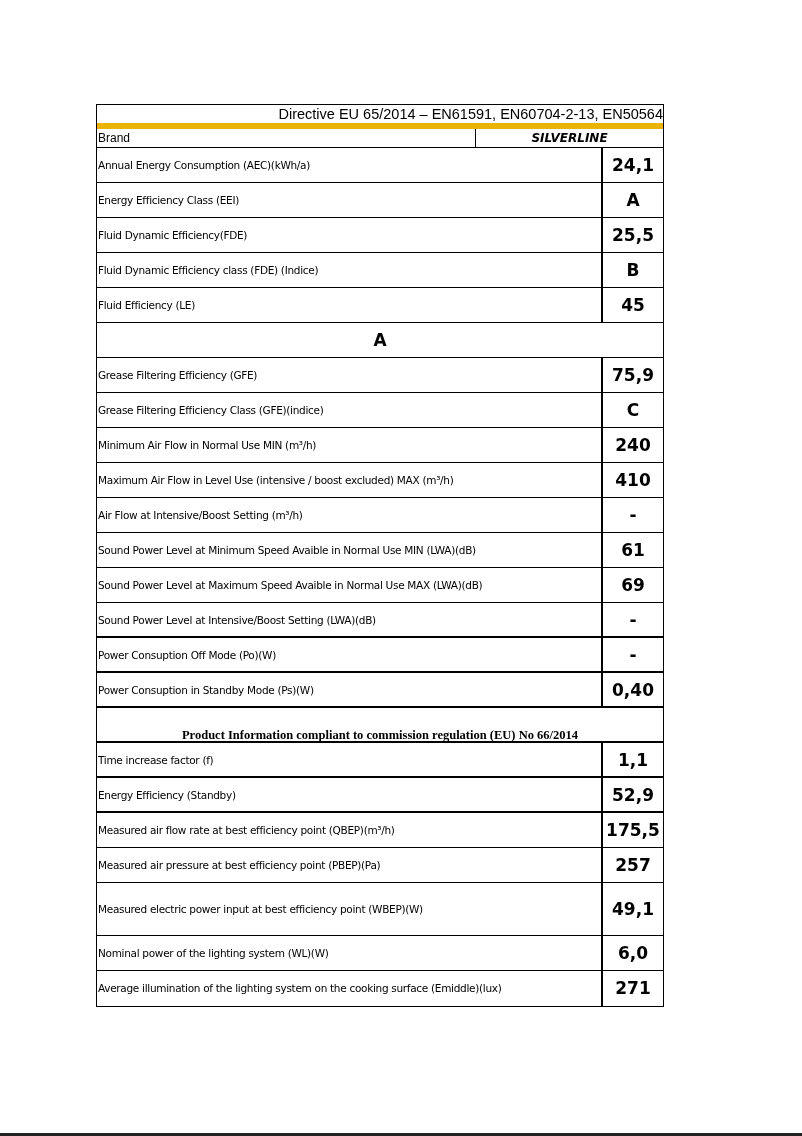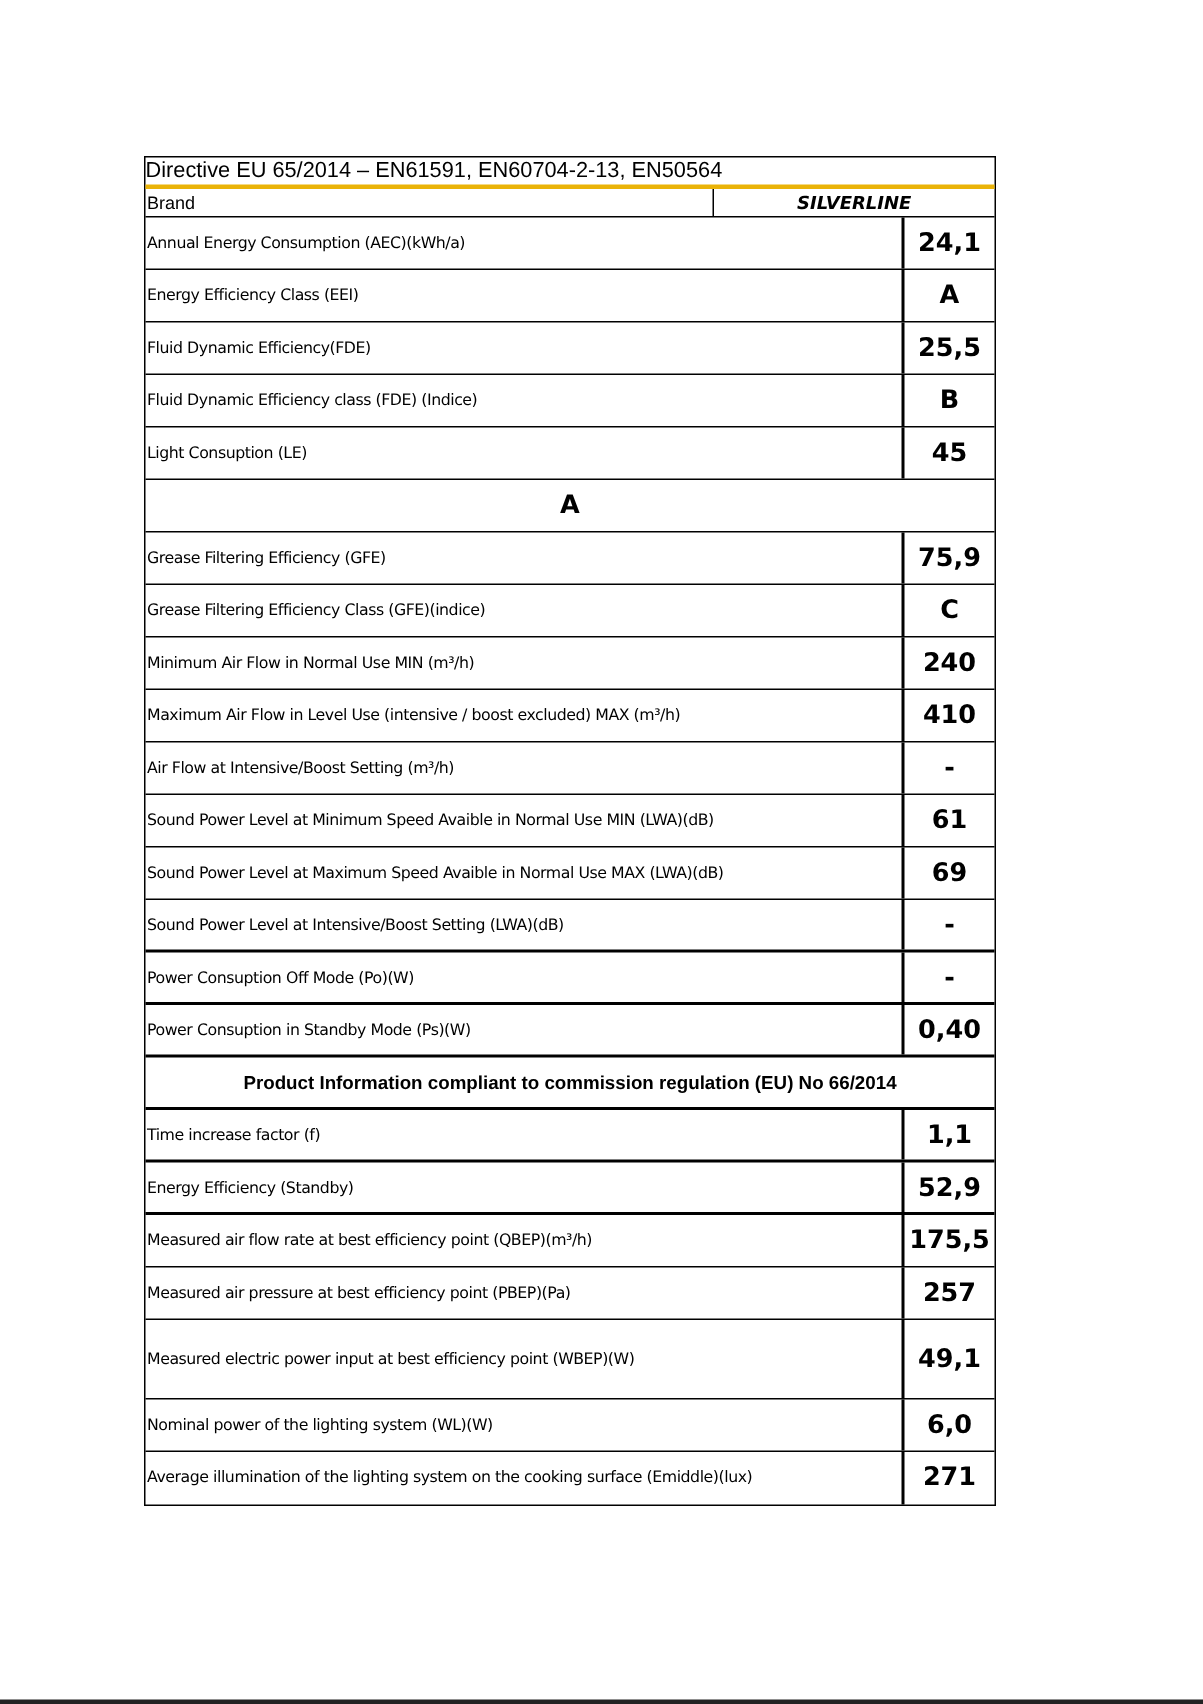--- a/index.html
+++ b/index.html
@@ -5,36 +5,36 @@
     html, body { margin: 0; padding: 0; }
     body {
       width: 802px; height: 1136px; background: #ffffff; position: relative; overflow: hidden;
       font-family: "Liberation Sans", sans-serif; color: #000;
     }
     .sheet {
       position: absolute; left: 96px; top: 104px; width: 568px;
       border: 1px solid #000; box-sizing: border-box;
     }
     .directive {
-      height: 18px; line-height: 18px; text-align: left; font-size: 14.5px;
-      border-bottom: 3px solid #eab308;
+      height: 18px; line-height: 18px; text-align: right; font-size: 14.5px;
+      border-bottom: 6px solid #eab308;
     }
     .hdr-row { display: flex; height: 18px; border-bottom: 1px solid #000; justify-content: flex-end; }
     .hdr-row .lbl { flex: 0 0 377px; font-size: 12px; line-height: 18px; padding-left: 1px; border-right: 1px solid #000; }
     .hdr-row .val { flex: 1; text-align: center; font-family: "DejaVu Sans", sans-serif; font-weight: bold; font-size: 12px; line-height: 18px; font-style: italic; }
     .hdr-row.last { border-bottom: 2px solid #000; }
     .row { display: flex; height: 35px; border-bottom: 1px solid #000; box-sizing: border-box; }
     .row.thick { border-bottom: 2px solid #000; }
     .row .lbl { flex: 0 0 503px; font-family: "DejaVu Sans", sans-serif; font-size: 10.5px; line-height: 35px; padding-left: 1px; border-right: 2px solid #000; white-space: nowrap; overflow: hidden; letter-spacing: -0.3px; }
     .row .val { flex: 1; text-align: center; font-family: "DejaVu Sans", sans-serif; font-weight: bold; font-size: 17px; line-height: 35px; }
     .row.tall { height: 53px; }
     .row.tall .lbl, .row.tall .val { line-height: 53px; }
     .section {
       height: 35px; border-bottom: 2px solid #000; box-sizing: border-box;
-      font-family: Liberation Sans, sans-serif; font-weight: bold; font-size: 12.5px; text-align: center; padding-top: 10px;
+      font-family: Liberation Serif, serif; font-weight: bold; font-size: 12.5px; text-align: center; padding-top: 20px;
     }
     .page-bottom { position: absolute; left: 0; top: 1133px; width: 802px; height: 3px; background: #222; }
   </style>
 </head>
 <body>
 
 <div class="sheet">
   <div class="directive">Directive EU 65/2014 – EN61591, EN60704-2-13, EN50564</div>
   <div class="hdr-row">
     <div class="lbl">Brand</div>
@@ -51,21 +51,21 @@
     </div>
   <div class="row">
       <div class="lbl">Fluid Dynamic Efficiency(FDE)</div>
       <div class="val">25,5</div>
     </div>
   <div class="row">
       <div class="lbl">Fluid Dynamic Efficiency class (FDE) (Indice)</div>
       <div class="val">B</div>
     </div>
   <div class="row">
-      <div class="lbl">Light Consuption (LE)</div>
+      <div class="lbl">Fluid Efficiency (LE)</div>
       <div class="val">45</div>
     </div>
   <div class="row">
       <div class="val">A</div>
     </div>
   <div class="row">
       <div class="lbl">Grease Filtering Efficiency (GFE)</div>
       <div class="val">75,9</div>
     </div>
   <div class="row">

